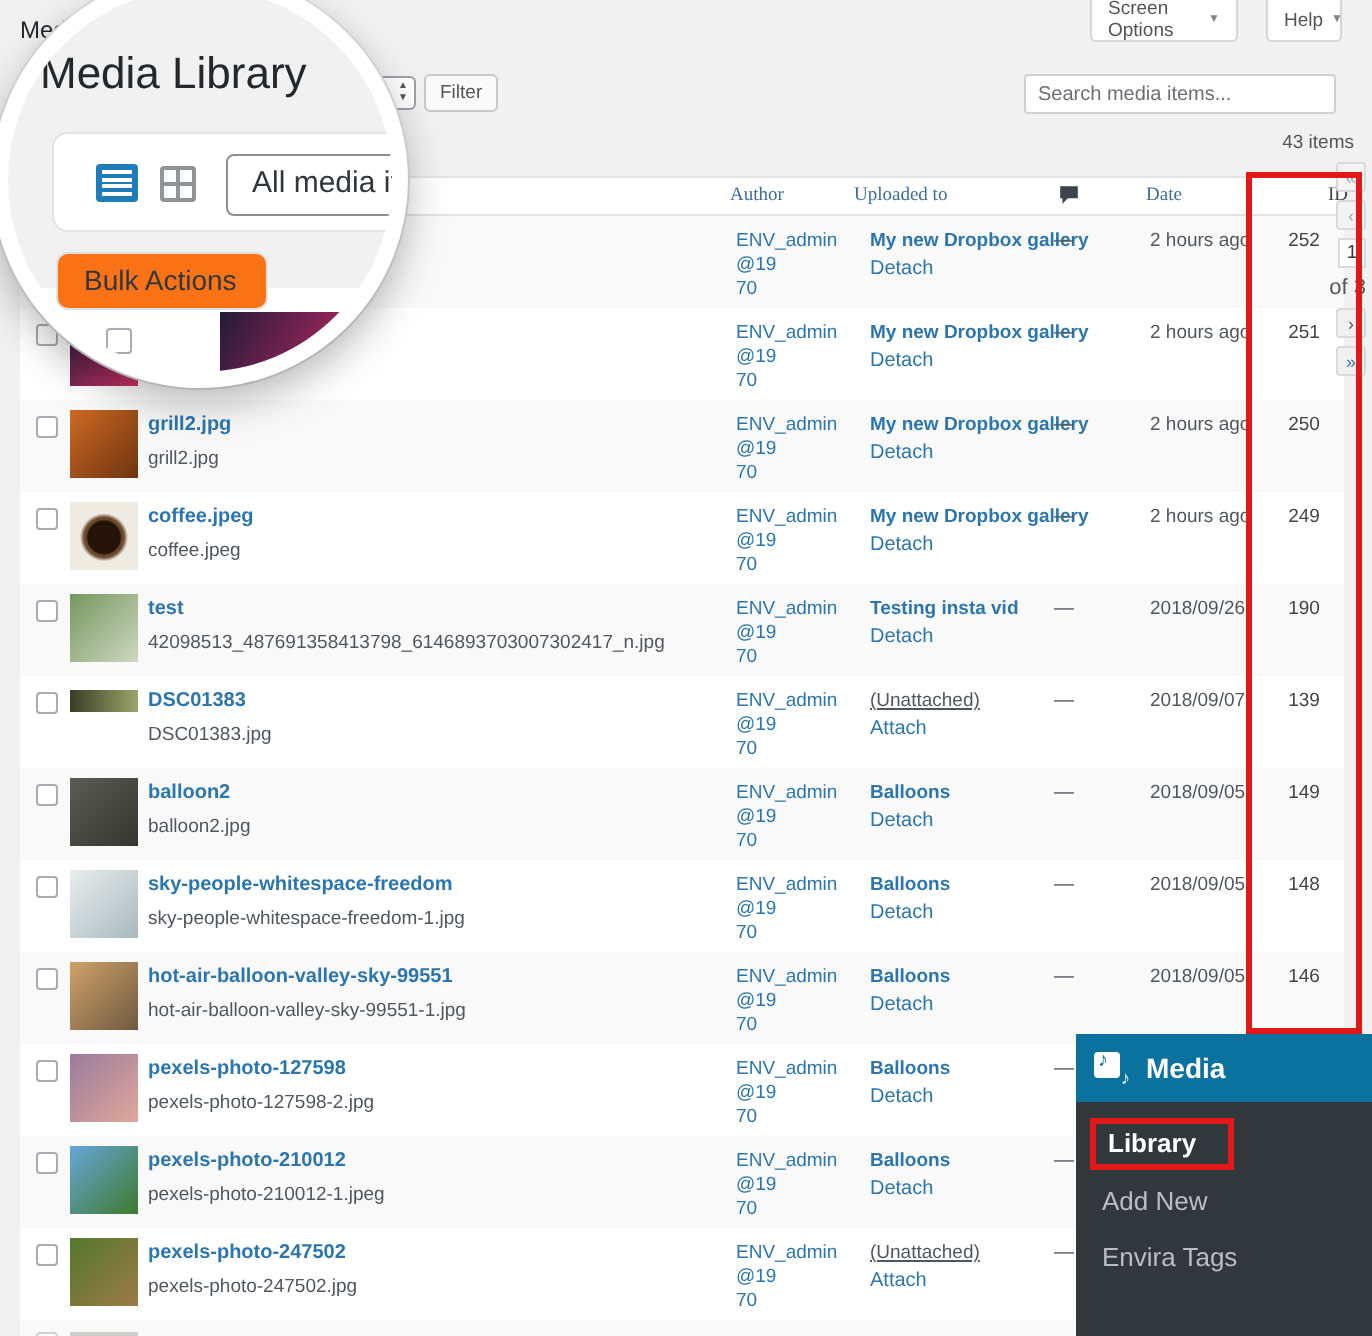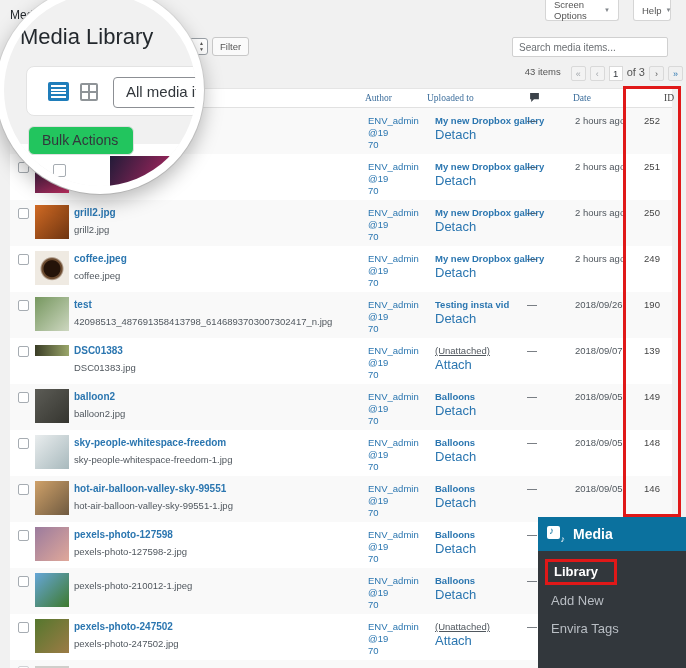--- a/index.html
+++ b/index.html
@@ -37,21 +37,21 @@
   }
   .search-box {
     position:absolute; left:512px; top:37px; width:156px; height:20px;
     background:#fff; border:1px solid #d0d0d0; border-radius:2px;
     font-size:10px; color:#555; padding:0 6px; z-index:2;
     font-family:"Liberation Sans", sans-serif;
   }
   .search-box::placeholder { color:#6b6f73; opacity:1; }
 
   
-  .pagination { position:absolute; top:66px; right:3px; display:flex; align-items:flex-start; gap:4px; z-index:2; }
+  .pagination { position:absolute; top:66px; right:3px; display:flex; align-items:flex-end; gap:4px; z-index:2;flex-direction:column; }
   .pagination .count { font-size:9.5px; color:#555; margin-right:6px; }
   .pg-btn {
     width:15px; height:15px; display:flex; align-items:center; justify-content:center;
     background:#f3f3f3; border:1px solid #d9d9d9; border-radius:2px;
     font-size:9px; color:#a0a5aa; cursor:default;
   }
   .pg-btn.on { color:#555; background:#f0f0f0; cursor:pointer; }
   .pg-btn.blue { color:var(--link_blue); }
   .pg-cur {
     min-width:14px; height:15px; padding:0 3px; background:#fff;
@@ -98,21 +98,21 @@
   .file-title { font-size:10px; font-weight:bold; color:var(--link_blue); cursor:pointer; line-height:12px; }
   .file-name { font-size:9.5px; color:#50575e; margin-top:5px; line-height:11px; }
   .cell-author {
     position:absolute; left:358px; top:7px; width:55px;
     font-size:9.5px; color:var(--link_blue); line-height:12px;
     word-break:break-all; cursor:pointer;
   }
   .cell-uploaded { position:absolute; left:425px; top:7px; width:100px; }
   .up-name { font-size:9.5px; font-weight:bold; color:var(--link_blue); line-height:12px; white-space:nowrap; cursor:pointer; }
   .up-name.unattached { color:#50575e; font-weight:normal; cursor:default;text-decoration:underline; }
-  .up-action { font-size:13px; color:var(--link_blue); line-height:12px; margin-top:2px; cursor:pointer; }
+  .up-action { font-size:10px; color:var(--link_blue); line-height:12px; margin-top:2px; cursor:pointer; }
   .cell-comment { position:absolute; left:510px; top:7px; width:24px; text-align:center; font-size:10px; color:#50575e; }
   .cell-date { position:absolute; left:565px; top:7px; font-size:9.5px; color:#50575e; }
   .cell-id { position:absolute; left:620px; top:7px; width:44px; text-align:center; font-size:9.5px; color:#444; }
 
   .partial-row { position:absolute; left:0; top:571px; width:100%; height:9px; background:#f9f9f9; overflow:hidden; }
   .partial-row .cb { top:6px; opacity:.5; }
   .partial-row .pthumb { position:absolute; left:25px; top:6px; width:34px; height:3px; background:#cfcfcb; }
 
   
   .id-red-box {
@@ -146,21 +146,21 @@
   .mag-grid-icon::before { content:""; position:absolute; left:0; right:0; top:50%; margin-top:-1px; height:2px; background:#8f9498; }
   .mag-grid-icon::after { content:""; position:absolute; top:0; bottom:0; left:50%; margin-left:-1px; width:2px; background:#8f9498; }
   .mag-pill {
     position:absolute; left:109px; top:83px; width:100px; height:31px;
     background:#fff; border:1.5px solid #8c8f94; border-radius:4px;
     font-size:15px; color:#32373c; line-height:28px; padding-left:12px;
     overflow:hidden; white-space:nowrap; cursor:pointer;
   }
   .mag-bulk {
     position:absolute; left:24px; top:132px; width:106px; height:29px;
-    background:#22c55e; border:1px solid #e0e0e0; border-radius:6px;
+    background:#f97316; border:1px solid #e0e0e0; border-radius:6px;
     font-size:14px; color:#32373c; line-height:27px; padding-left:13px;
     white-space:nowrap; cursor:pointer;
   }
   .mag-row-cb { position:absolute; left:49px; top:170px; width:13px; height:13px; background:#fff; border:1px solid #a6acb2; border-radius:2px; }
   .mag-row-thumb { position:absolute; left:106px; top:162px; width:80px; height:46px; background:linear-gradient(120deg,#221b38,#8c2457 55%,#d6336c); }
 
   
   .admin-menu {
     position:absolute; left:538px; top:517px; width:148px; height:151px;
     background:var(--menu_bg); z-index:7;
@@ -428,20 +428,21 @@
       <div class="up-action">Detach</div>
     </div>
     <div class="cell-comment">—</div>
 
   </div>
 
   <div class="row alt">
     <span class="cb"></span>
     <span class="thumb full" style="--c1: #66a6d8; --c2: #3e7a2e;"></span>
     <div class="cell-file">
+      <div class="file-title">pexels-photo-210012</div>
       <div class="file-name">pexels-photo-210012-1.jpeg</div>
     </div>
     <div class="cell-author">
       <span>ENV_admin@19</span><br>
       <span>70</span>
     </div>
     <div class="cell-uploaded">
       <div class="up-name">Balloons</div>
       <div class="up-action">Detach</div>
     </div>

